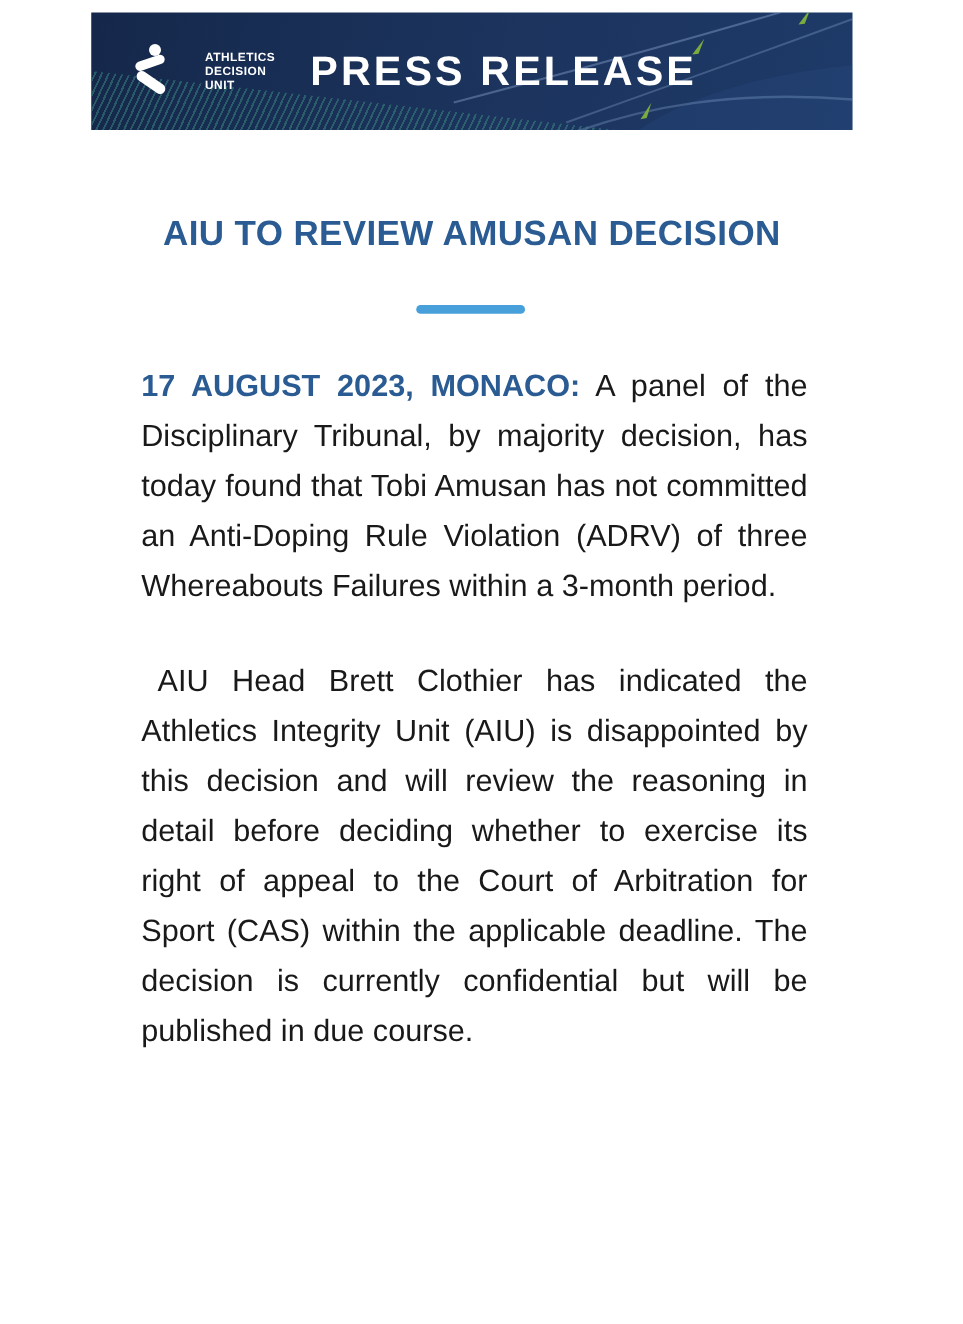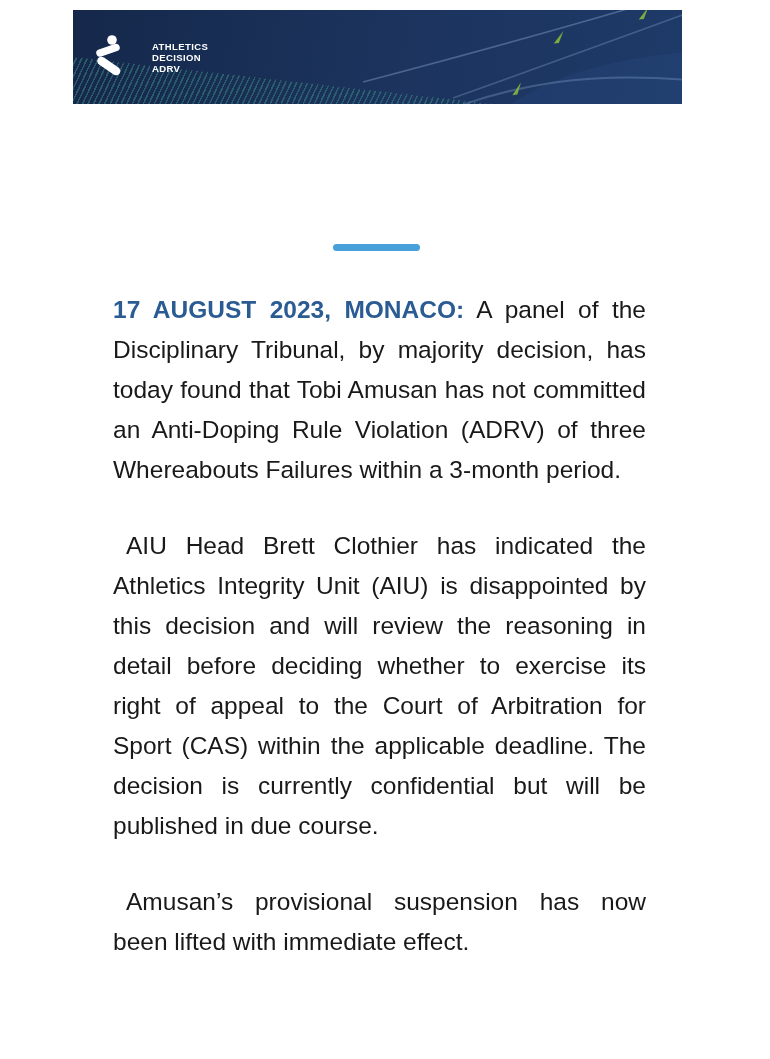--- a/index.html
+++ b/index.html
@@ -36,21 +36,21 @@
     width: 420px; height: 76px;
     background: repeating-linear-gradient(115deg,
       rgba(58, 140, 128, 0.5) 0px, rgba(58, 140, 128, 0.5) 1.5px,
       transparent 1.5px, transparent 5px);
     clip-path: polygon(0 38%, 0 100%, 100% 100%);
   }
   .brand {
     position: relative;
     display: flex;
     align-items: center;
-    padding-left: 22px;
+    padding-left: 34px;
     z-index: 2;
   }
   .logo-mark { width: 30px; height: 46px; margin-right: 27px; flex: none; }
   .wordmark {
     color: #ffffff;
     font-weight: bold;
     font-size: 9.5px;
     letter-spacing: 0.4px;
     line-height: 11px;
   }
@@ -122,26 +122,27 @@
 
     <div class="brand">
       <svg class="logo-mark" viewBox="0 0 30 46">
         <circle cx="17" cy="6" r="4.8" fill="#ffffff"></circle>
         <line x1="5" y1="19" x2="21" y2="13.5" stroke="#ffffff" stroke-width="7.5" stroke-linecap="round"></line>
         <line x1="6.5" y1="27" x2="21" y2="37" stroke="#ffffff" stroke-width="8.5" stroke-linecap="round"></line>
       </svg>
       <div class="wordmark">
         <span>ATHLETICS</span>
         <span>DECISION</span>
-        <span>ADRV</span>
+        <span>UNIT</span>
       </div>
+      <div class="banner-title">PRESS RELEASE</div>
     </div>
   </div>
 
+  <h1 class="headline">AIU TO REVIEW AMUSAN DECISION</h1>
   <div class="divider"></div>
 
   <div class="content">
     <p><span class="lead">17 AUGUST 2023, MONACO:</span> <span>A panel of the Disciplinary Tribunal, by majority decision, has today found that Tobi Amusan has not committed an Anti-Doping Rule Violation (ADRV) of three Whereabouts Failures within a 3-month period.</span></p>
     <p class="indent"><span>AIU Head Brett Clothier has indicated the Athletics Integrity Unit (AIU) is disappointed by this decision and will review the reasoning in detail before deciding whether to exercise its right of appeal to the Court of Arbitration for Sport (CAS) within the applicable deadline. The decision is currently confidential but will be published in due course.</span></p>
-    <p class="indent"><span>Amusan’s provisional suspension has now been lifted with immediate effect.</span></p>
   </div>
 
 </div>
 
 </body></html>

